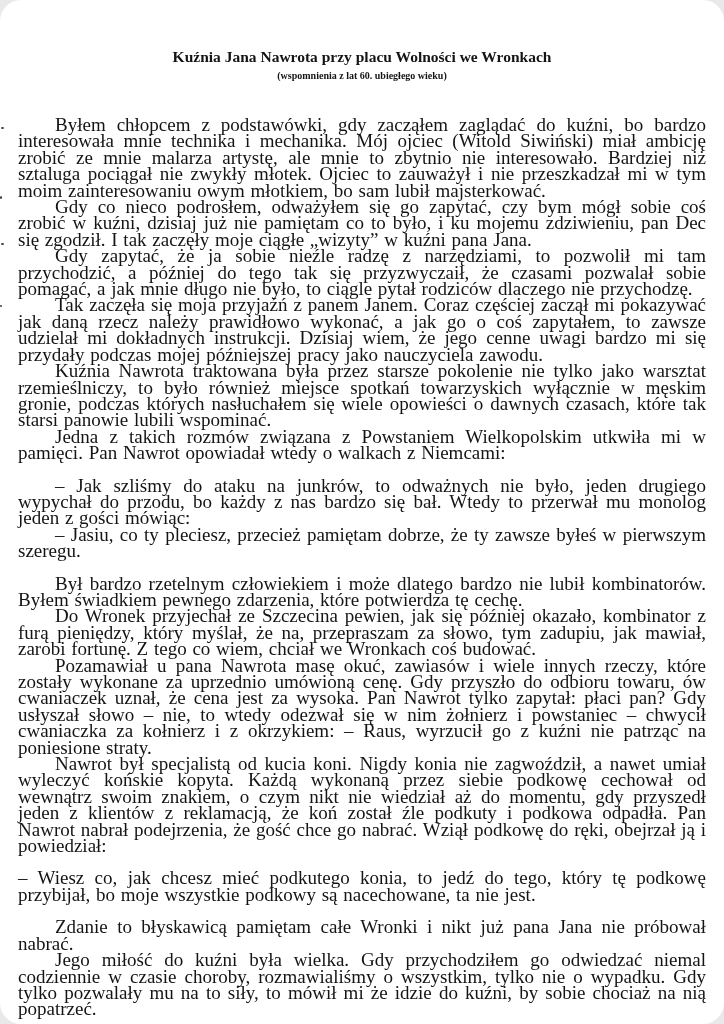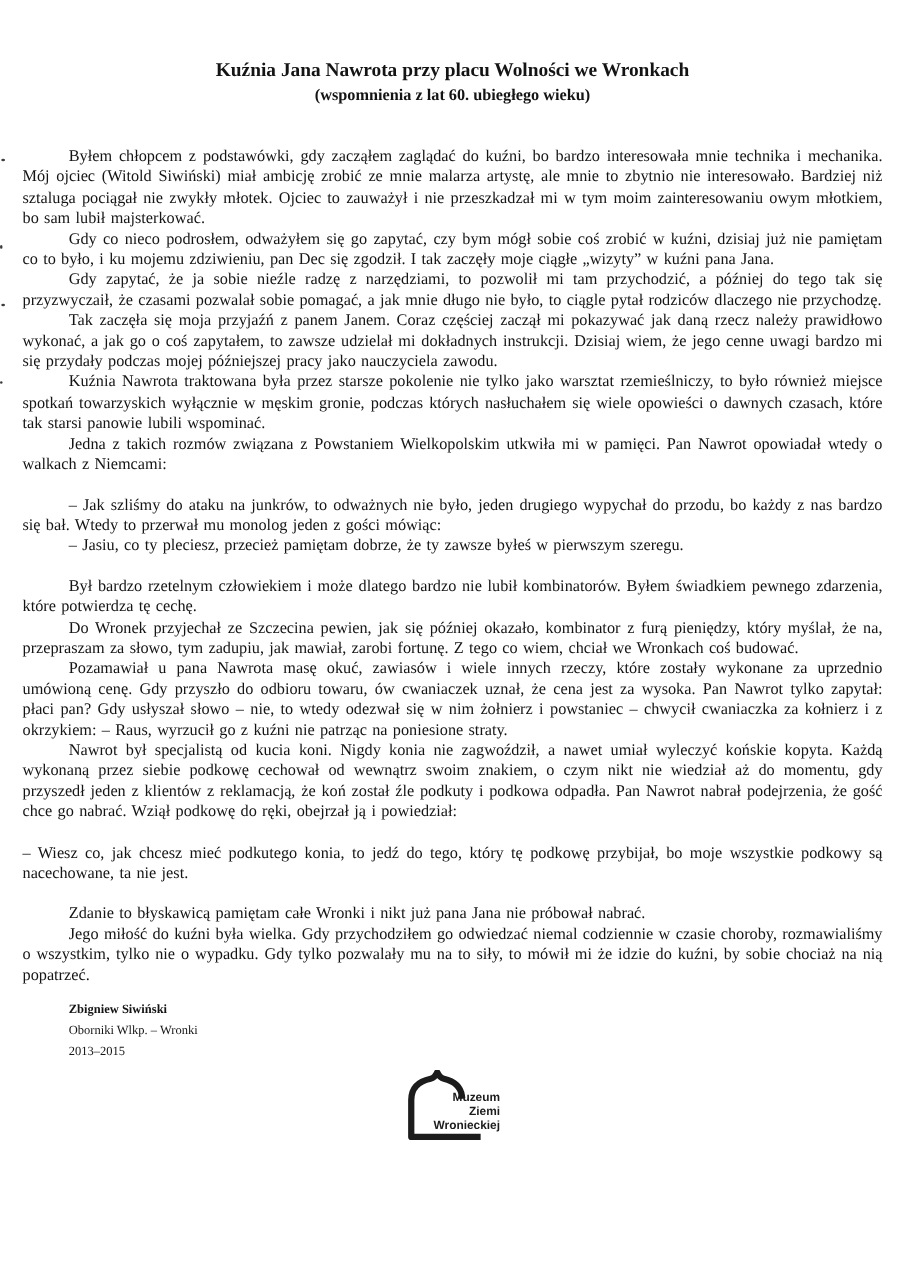--- a/index.html
+++ b/index.html
@@ -5,34 +5,35 @@
   html,body { margin:0; padding:0; background:#e9e9e9; }
   .page {
     position:relative;
     width:724px; height:1024px;
     margin:0 auto;
     background:#ffffff;
     color:#141414;
     font-family:"Liberation Serif", serif;
     overflow:hidden;
     box-sizing:border-box;
+    border-radius:21px;
   }
   .content { padding:48px 18px 0 18px; }
 
   header { text-align:center; margin-bottom:33px; }
   .doc-title {
     font-size:15.5px; font-weight:bold; line-height:18px; margin:0;
   }
   .doc-subtitle {
-    font-size:13px; font-weight:bold; line-height:16px; margin:2px 0 0 0;
+    font-size:10px; font-weight:bold; line-height:16px; margin:2px 0 0 0;
   }
 
   .body-text p {
     margin:0;
-    font-size:13px;
+    font-size:19px;
     line-height:16.4px;
     text-align:justify;
     text-indent:37px;
     word-spacing:1px;
   }
   .body-text p.flush { text-indent:0; }
   .body-text p.gap-before { margin-top:16px; }
 
   .signature {
     margin:12px 0 0 37px;

